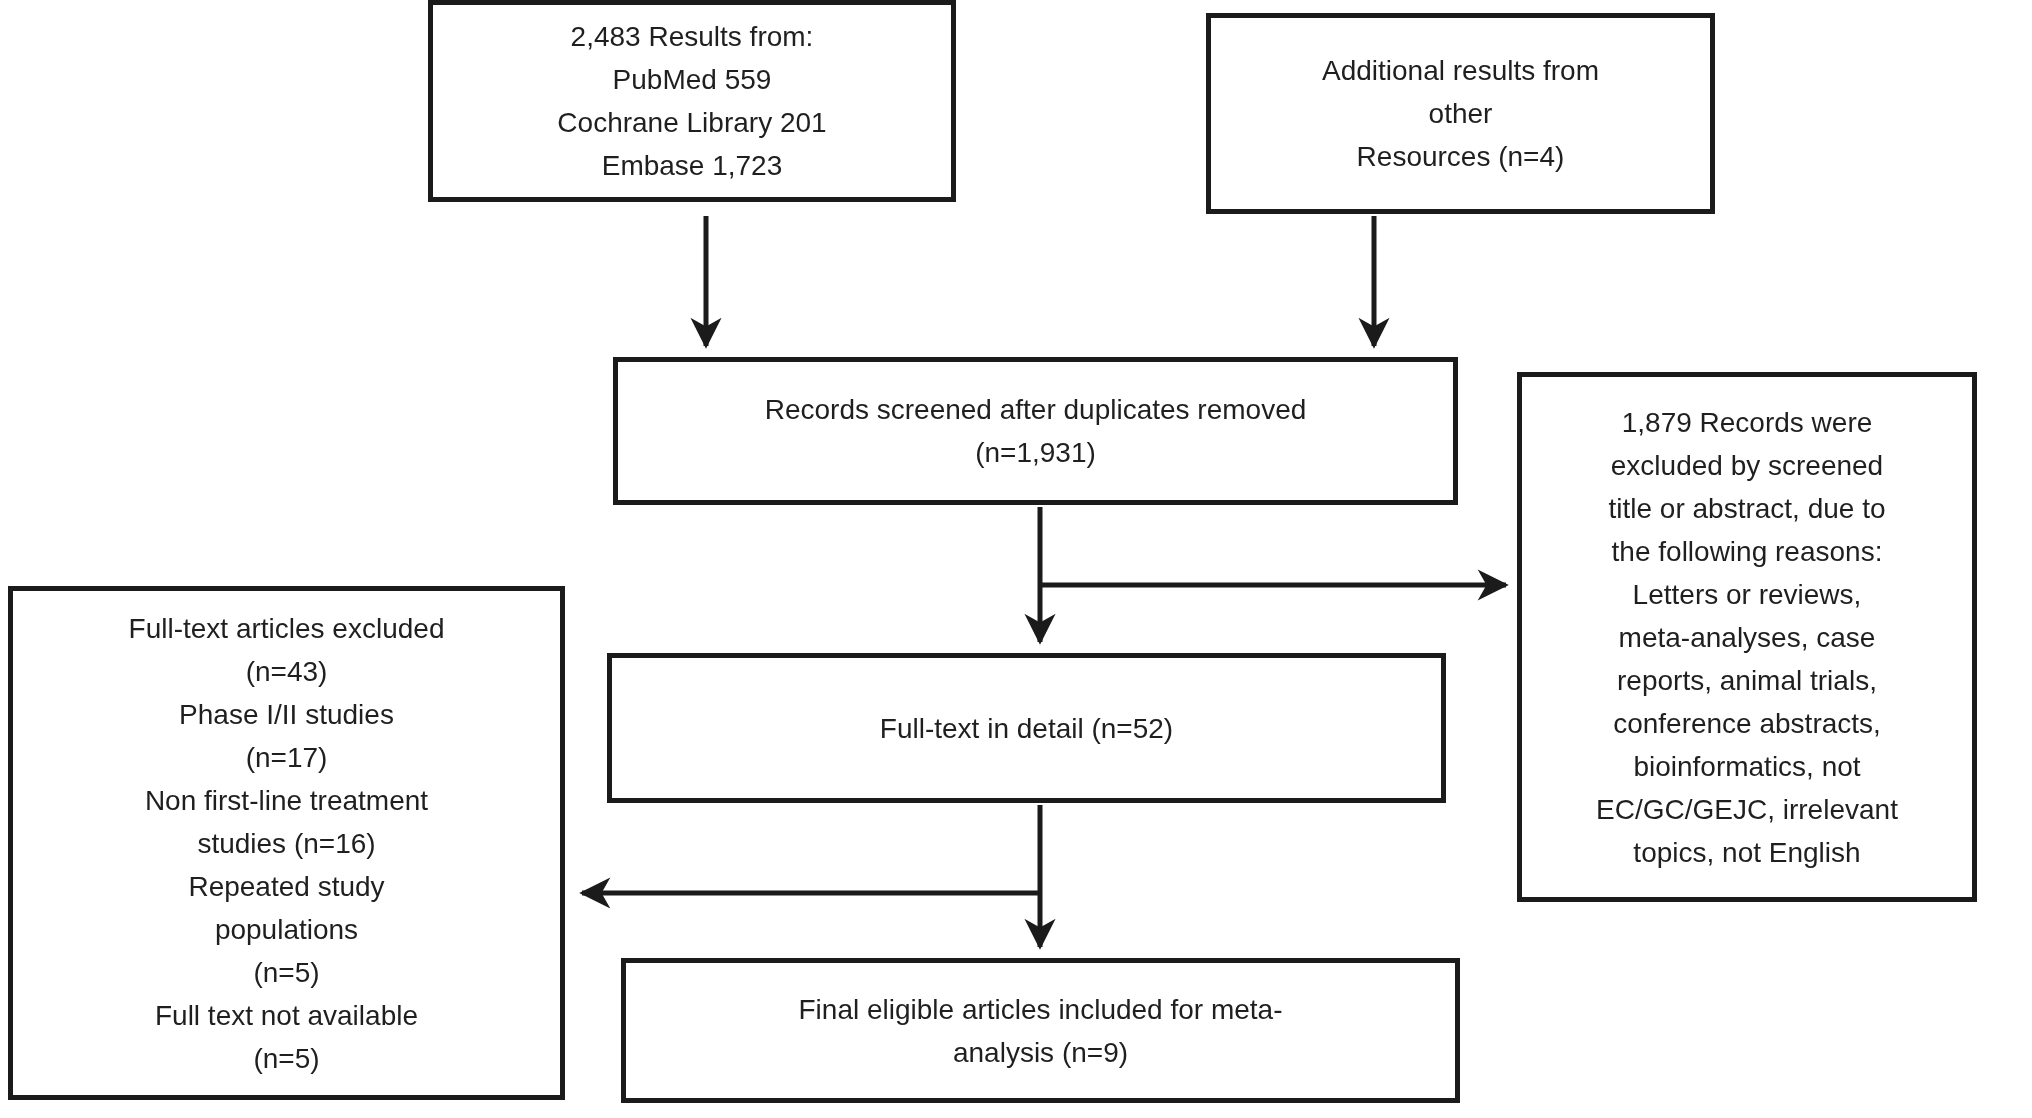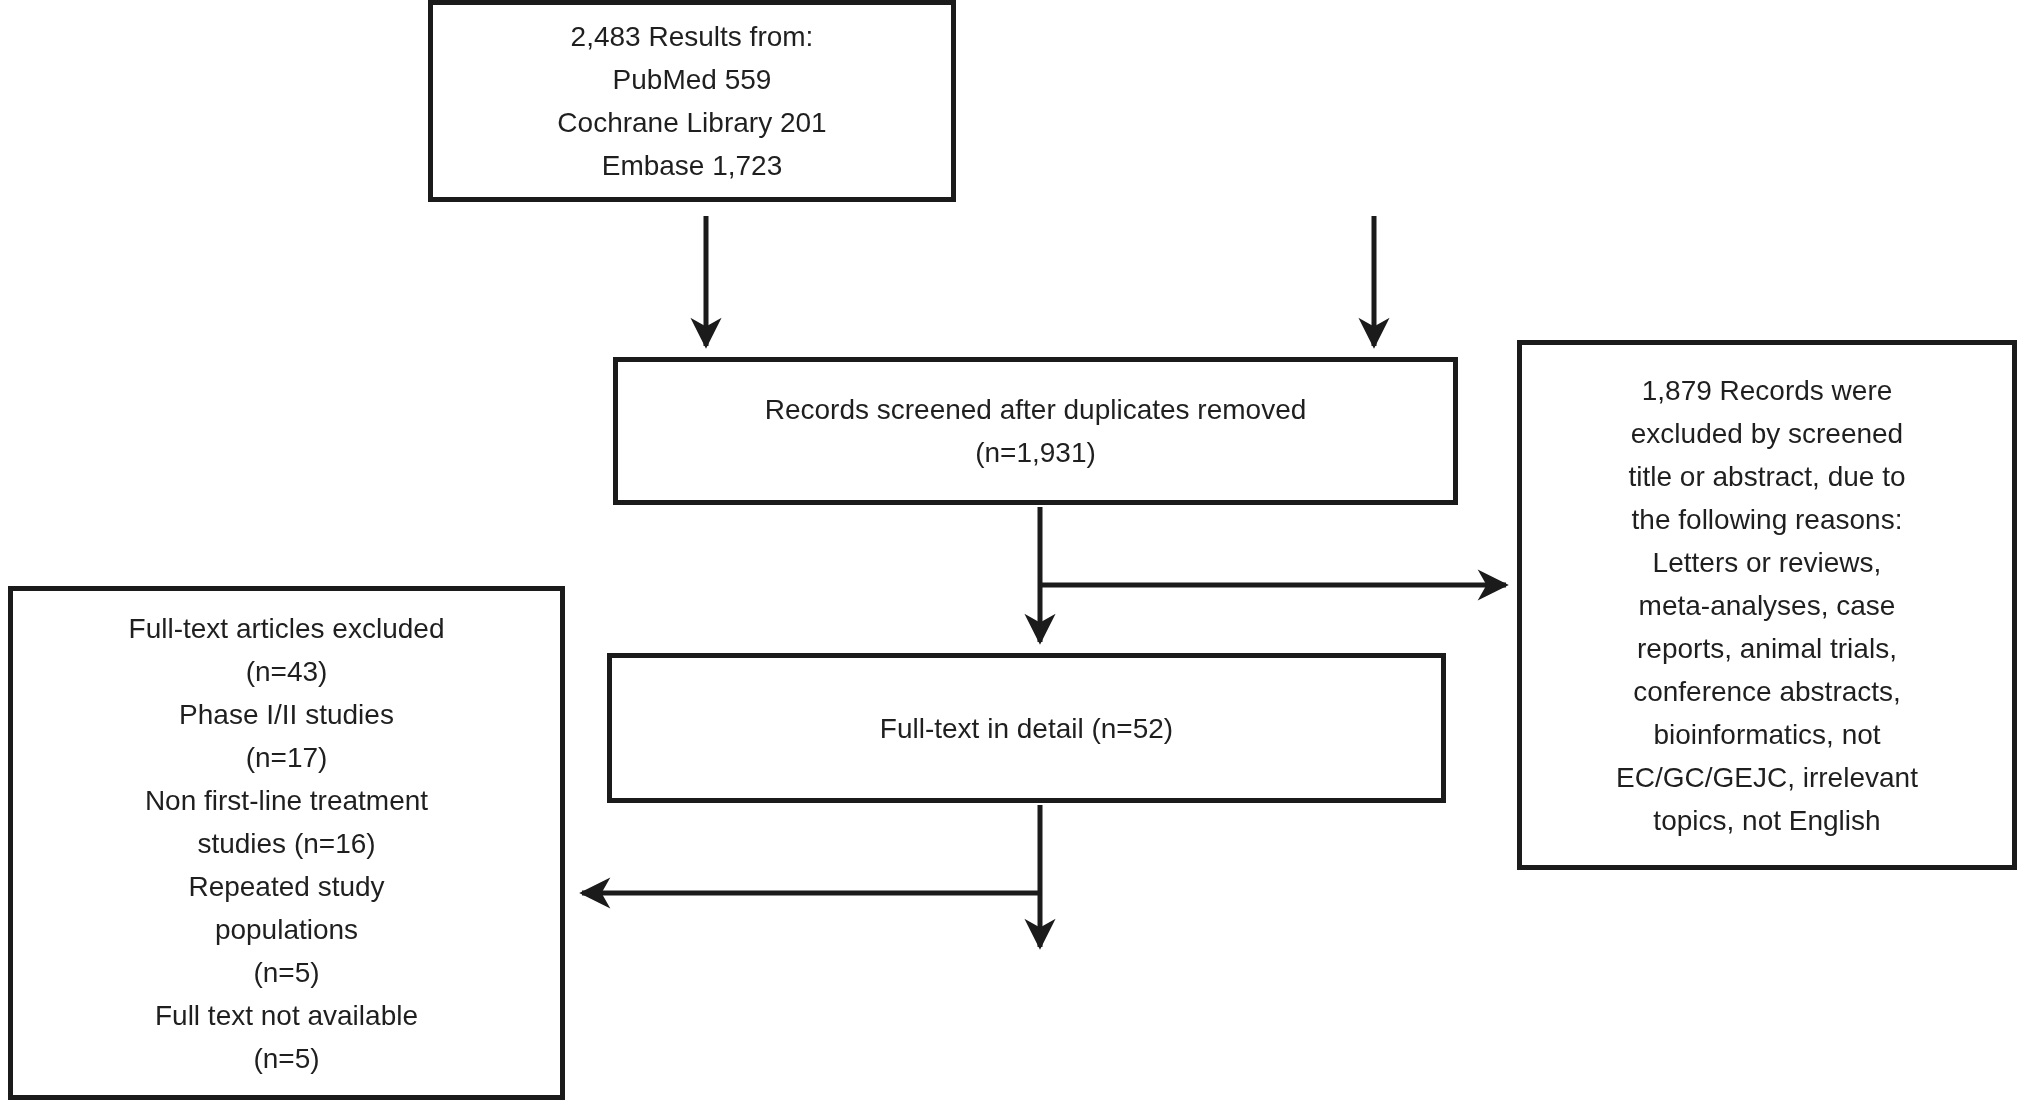--- a/index.html
+++ b/index.html
@@ -30,21 +30,21 @@
   .box-label{
     white-space:pre-line;
     font-size:28px;
     line-height:43px;
     color:var(--text);
   }
   
   #box-search-results      {left:428px;  top:0;  width:528px; height:202px;}
   #box-additional-results  {left:1206px; top:13px;  width:509px; height:201px;}
   #box-records-screened    {left:613px;  top:357px; width:845px; height:148px;justify-content:center;}
-  #box-records-excluded    {left:1517px; top:340px; width:500px; height:530px;}
+  #box-records-excluded    {left:1517px; top:372px; width:460px; height:530px;}
   #box-fulltext-detail     {left:607px;  top:653px; width:839px; height:150px;}
   #box-fulltext-excluded   {left:8px;   top:586px; width:557px; height:514px;}
   #box-final-included      {left:621px;  top:958px; width:839px; height:145px;}
 
   #arrow-layer{
     position:absolute;
     left:0; top:0;
     width:2032px;
     height:1118px;
     color:var(--ink);
@@ -74,20 +74,25 @@
     <line x1="1042" y1="893" x2="582" y2="893" marker-end="url(#arrowhead)"></line>
   </svg>
 
   <div class="box" id="box-search-results">
     <div class="box-label">2,483 Results from:
 PubMed 559
 Cochrane Library 201
 Embase 1,723</div>
   </div>
 
+  <div class="box" id="box-additional-results">
+    <div class="box-label">Additional results from
+other
+Resources (n=4)</div>
+  </div>
 
   <div class="box" id="box-records-screened">
     <div class="box-label">Records screened after duplicates removed
 (n=1,931)</div>
   </div>
 
   <div class="box" id="box-records-excluded">
     <div class="box-label">1,879 Records were
 excluded by screened
 title or abstract, due to
@@ -112,14 +117,18 @@
 (n=17)
 Non first-line treatment
 studies (n=16)
 Repeated study
 populations
 (n=5)
 Full text not available
 (n=5)</div>
   </div>
 
+  <div class="box" id="box-final-included">
+    <div class="box-label">Final eligible articles included for meta-
+analysis (n=9)</div>
+  </div>
 
 </div>
 
 </body></html>

